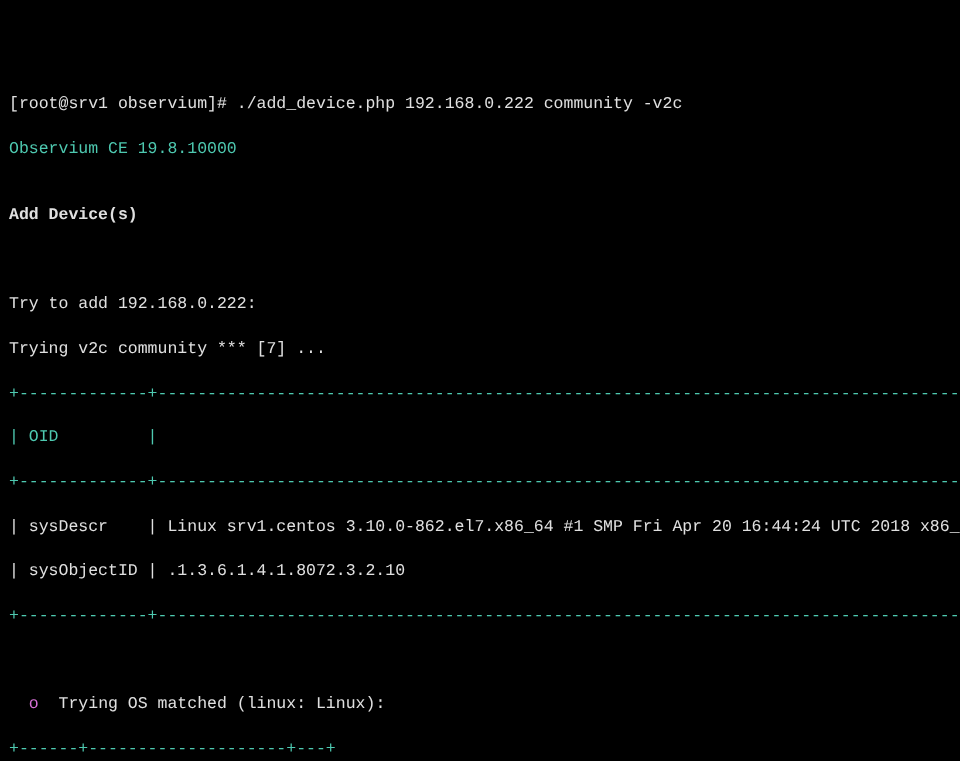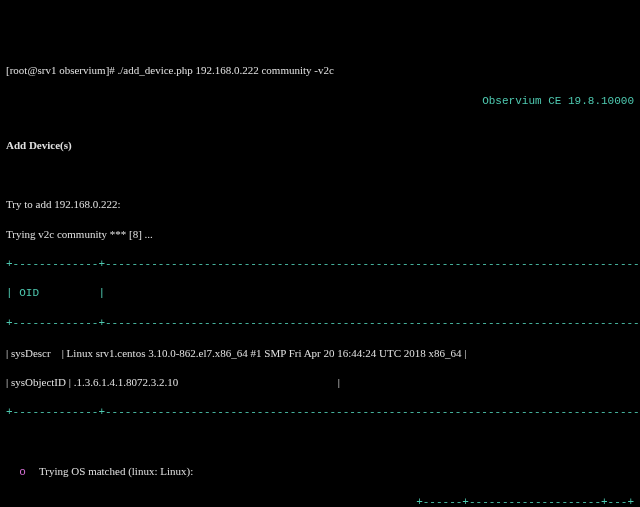--- a/index.html
+++ b/index.html
@@ -7,38 +7,38 @@
       background: #000;
       color: #ccc;
       font-family: 'Courier New', Consolas, monospace;
       font-size: 11px;
       line-height: 1.35;
       padding: 4px 6px;
       width: 640px;
       white-space: pre;
       overflow: hidden;
     }
-    .white { color: #e0e0e0; font-family: Liberation Serif, serif; }
-    .cyan { color: #4ec9b0; text-align: right; }
+    .white { color: #e0e0e0; }
+    .cyan { color: #4ec9b0; }
     .magenta { color: #d670d6; }
     .bold { font-weight: bold; margin-top: 14px; }
     .row div, .row span { display: inline; }
     .row { display: block; }
   </style>
 </head>
 <body>
 
 
 
 <div class="row"><span class="white">[root@srv1 observium]# </span><span class="white">./add_device.php 192.168.0.222 community -v2c</span></div>
 <div class="row cyan">Observium CE 19.8.10000</div>
 <div class="row white bold">Add Device(s)</div>
 <div class="row"> </div>
 <div class="row white">Try to add 192.168.0.222:</div>
-<div class="row white">Trying v2c community *** [8] ...</div>
+<div class="row white">Trying v2c community *** [7] ...</div>
 <div class="row cyan">+-------------+-----------------------------------------------------------------------------------+</div>
 <div class="row cyan">| OID         |                                                                                   |</div>
 <div class="row cyan">+-------------+-----------------------------------------------------------------------------------+</div>
 <div class="row white">| sysDescr    | Linux srv1.centos 3.10.0-862.el7.x86_64 #1 SMP Fri Apr 20 16:44:24 UTC 2018 x86_64 |</div>
 <div class="row white">| sysObjectID | .1.3.6.1.4.1.8072.3.2.10                                                          |</div>
 <div class="row cyan">+-------------+-----------------------------------------------------------------------------------+</div>
 <div class="row"> </div>
 <div class="row"><span class="magenta">  o  </span><span class="white">Trying OS matched (linux: Linux):</span></div>
 <div class="row cyan">+------+--------------------+---+</div>
 

